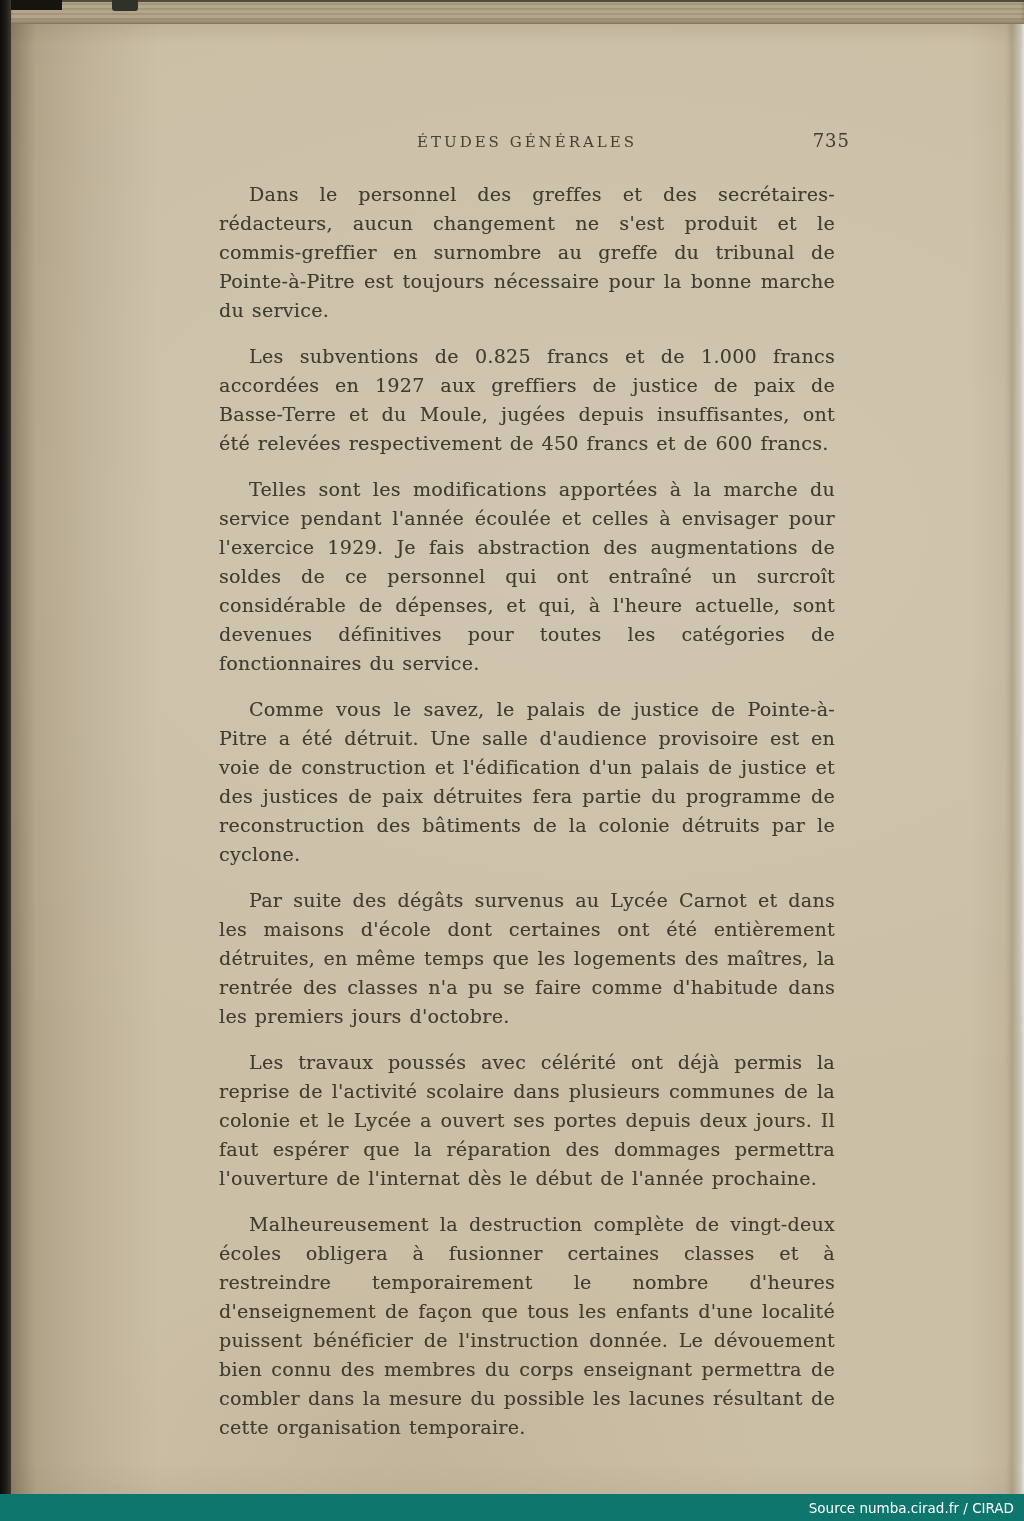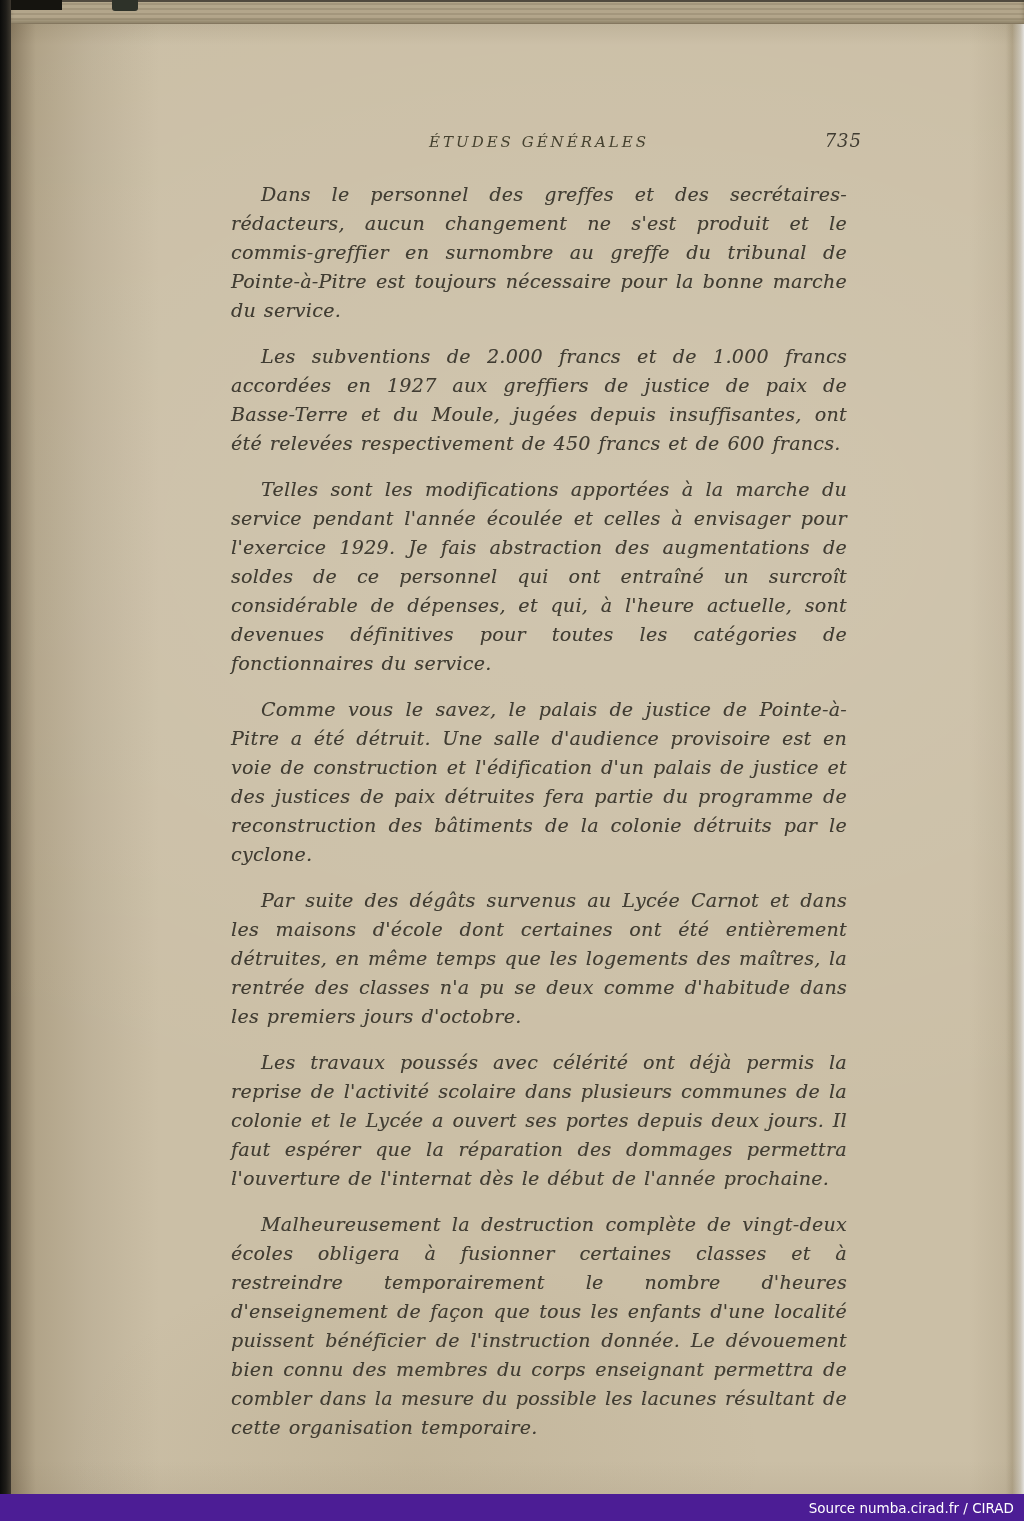--- a/index.html
+++ b/index.html
@@ -64,25 +64,24 @@
     background: linear-gradient(to right, rgba(0,0,0,0) 0%, rgba(140,125,95,0.25) 35%, rgba(220,218,213,0.55) 80%, #e2e0dc 100%);
   }
   .corner-tr {
     position: absolute;
     right: 0; top: 0; width: 34px; height: 30px;
     background: linear-gradient(222deg, #e6e4e0 0 26%, rgba(230,228,224,0) 27%);
   }
   
   .content {
     position: absolute;
-    left: 204px;
+    left: 192px;
     top: 130px;
     width: 650px;
     color: #3f3b31;
-    font-style: italic;
   }
   .header {
     position: relative;
     height: 30px;
     margin-bottom: 20px;
   }
   .header-title {
     position: absolute;
     left: 50%;
     transform: translateX(-50%);
@@ -110,21 +109,21 @@
     letter-spacing: 0.3px;
     word-spacing: 1.5px;
     color: #403c32;
     text-shadow: 0.3px 0.3px 0.5px rgba(64,60,50,0.35);
   }
   
   .source-bar {
     position: absolute;
     left: 0; right: 0; bottom: 0;
     height: 27px;
-    background: #4c1d95;
+    background: #0f766e;
     display: flex;
     align-items: center;
     justify-content: flex-end;
     padding-right: 10px;
     box-sizing: border-box;
   }
   .source-bar span {
     color: #ffffff;
     font-family: "DejaVu Sans", "Liberation Sans", sans-serif;
     font-size: 13.5px;
@@ -139,24 +138,24 @@
 
     <div class="content">
 
       <div class="header">
         <span class="header-title">ÉTUDES GÉNÉRALES</span>
         <span class="page-num">735</span>
       </div>
 
       <div class="body-text">
         <p>Dans le personnel des greffes et des secrétaires-rédacteurs, aucun changement ne s'est produit et le commis-greffier en surnombre au greffe du tribunal de Pointe-à-Pitre est toujours nécessaire pour la bonne marche du service.</p>
-        <p>Les subventions de 2.000 francs et de 1.000 francs accordées en 1927 aux greffiers de justice de paix de Basse-Terre et du Moule, jugées depuis insuffisantes, ont été relevées respectivement de 450 francs et de 600 francs.</p>
+        <p>Les subventions de 0.825 francs et de 1.000 francs accordées en 1927 aux greffiers de justice de paix de Basse-Terre et du Moule, jugées depuis insuffisantes, ont été relevées respectivement de 450 francs et de 600 francs.</p>
         <p>Telles sont les modifications apportées à la marche du service pendant l'année écoulée et celles à envisager pour l'exercice 1929. Je fais abstraction des augmentations de soldes de ce personnel qui ont entraîné un surcroît considérable de dépenses, et qui, à l'heure actuelle, sont devenues définitives pour toutes les catégories de fonctionnaires du service.</p>
         <p>Comme vous le savez, le palais de justice de Pointe-à-Pitre a été détruit. Une salle d'audience provisoire est en voie de construction et l'édification d'un palais de justice et des justices de paix détruites fera partie du programme de reconstruction des bâtiments de la colonie détruits par le cyclone.</p>
-        <p>Par suite des dégâts survenus au Lycée Carnot et dans les maisons d'école dont certaines ont été entièrement détruites, en même temps que les logements des maîtres, la rentrée des classes n'a pu se deux comme d'habitude dans les premiers jours d'octobre.</p>
+        <p>Par suite des dégâts survenus au Lycée Carnot et dans les maisons d'école dont certaines ont été entièrement détruites, en même temps que les logements des maîtres, la rentrée des classes n'a pu se faire comme d'habitude dans les premiers jours d'octobre.</p>
         <p>Les travaux poussés avec célérité ont déjà permis la reprise de l'activité scolaire dans plusieurs communes de la colonie et le Lycée a ouvert ses portes depuis deux jours. Il faut espérer que la réparation des dommages permettra l'ouverture de l'internat dès le début de l'année prochaine.</p>
         <p>Malheureusement la destruction complète de vingt-deux écoles obligera à fusionner certaines classes et à restreindre temporairement le nombre d'heures d'enseignement de façon que tous les enfants d'une localité puissent bénéficier de l'instruction donnée. Le dévouement bien connu des membres du corps enseignant permettra de combler dans la mesure du possible les lacunes résultant de cette organisation temporaire.</p>
       </div>
 
     </div>
 
     <div class="right-edge"></div>
     <div class="corner-tr"></div>
   </div>
 

